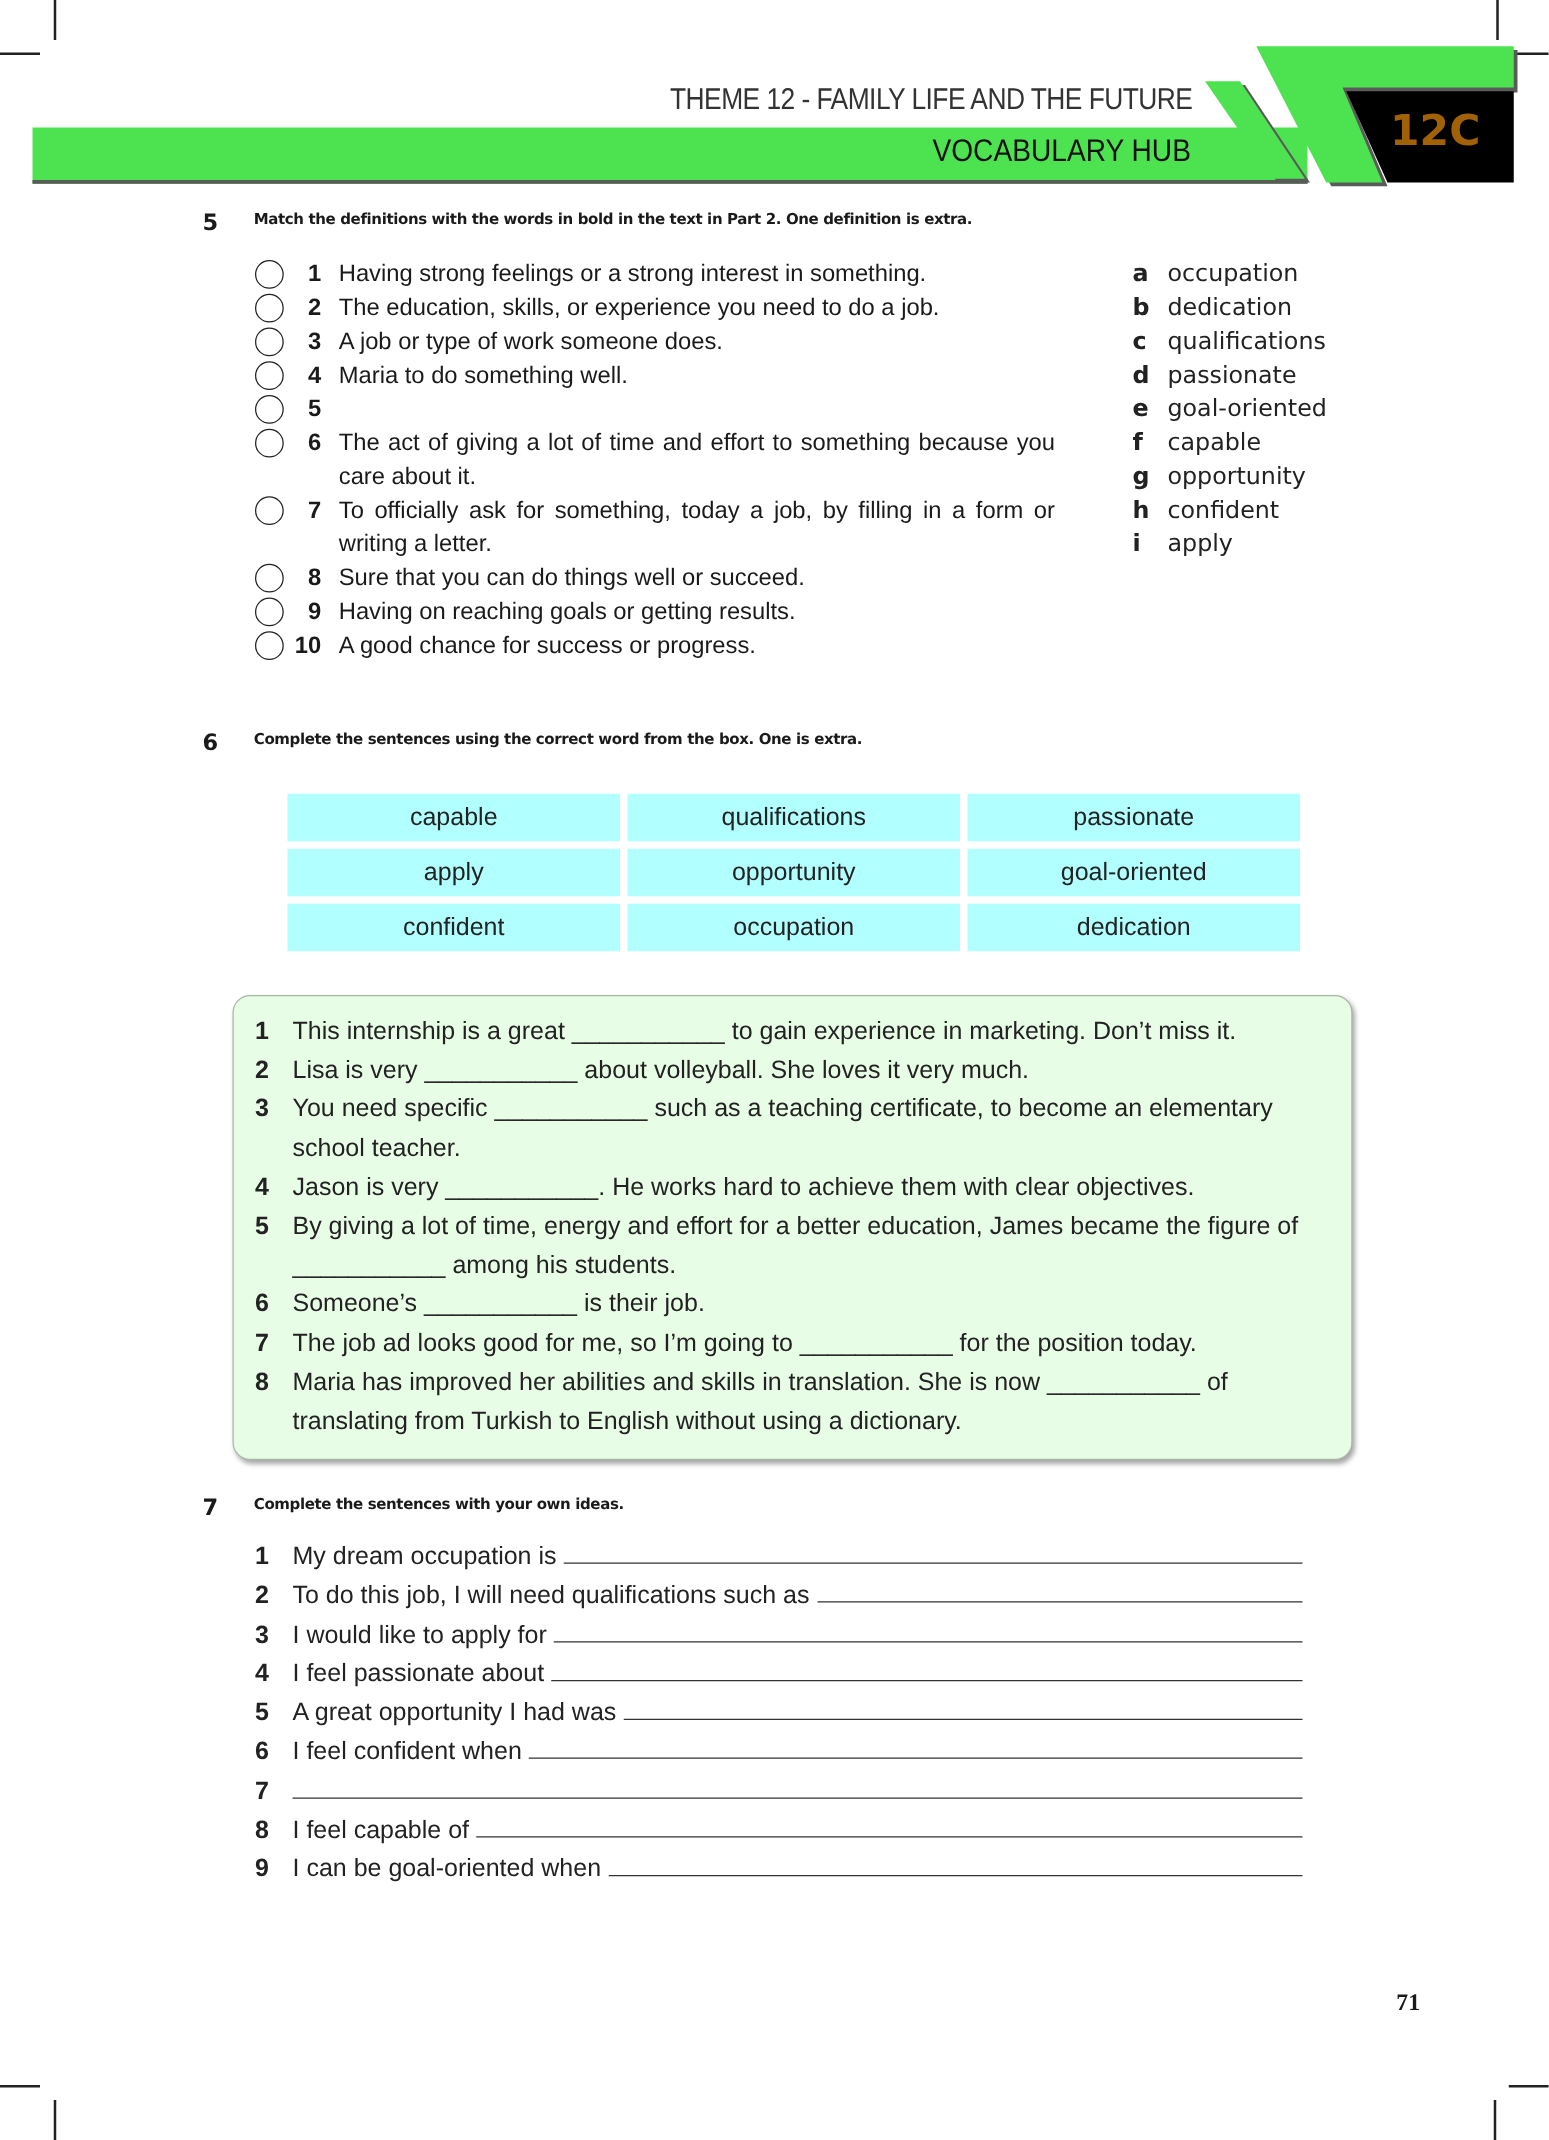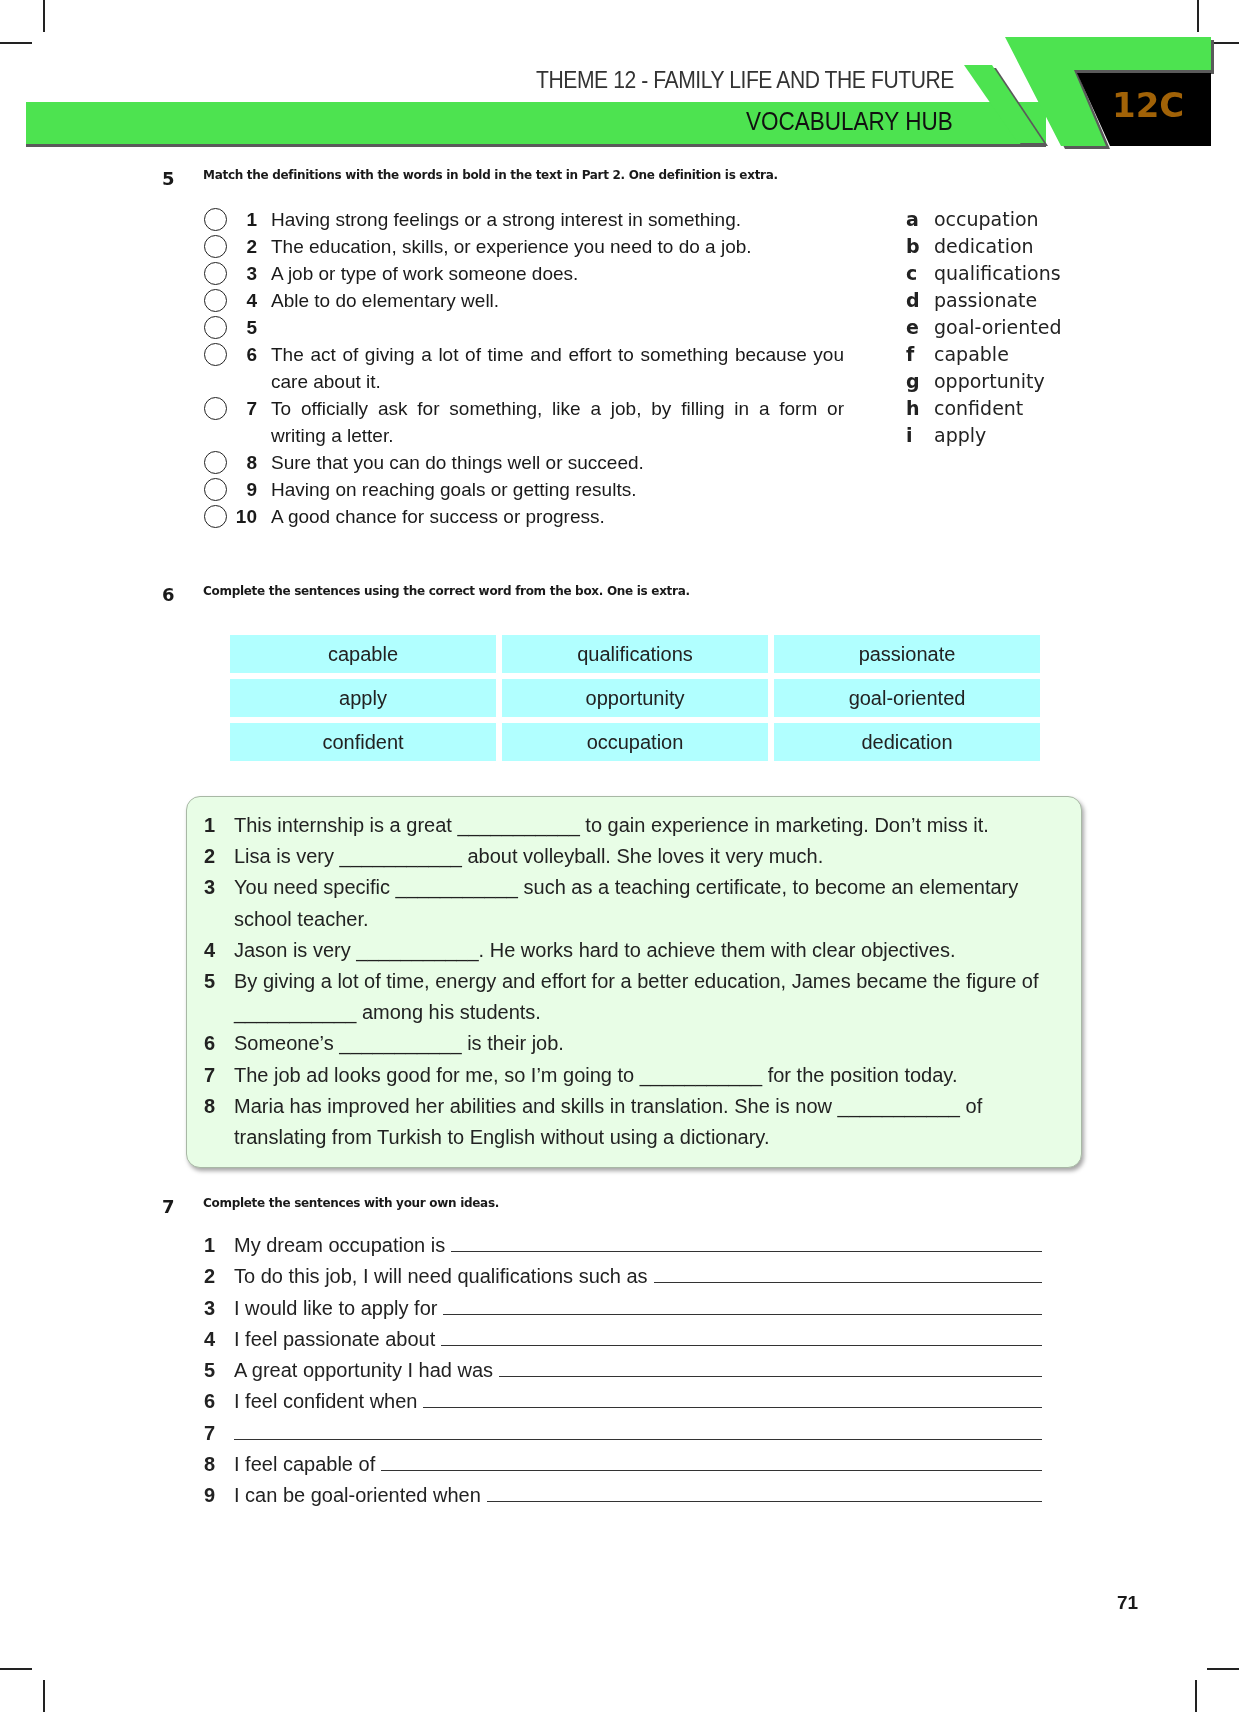--- a/index.html
+++ b/index.html
@@ -27,21 +27,21 @@
   .greenbox { position:absolute; left:186px; top:796px; width:896px; height:372px; background:#e8fde6; border:1px solid #a8b8a5; border-radius:14px; box-shadow:2px 3px 4px rgba(0,0,0,0.35); box-sizing:border-box; }
   .s6-list { position:absolute; left:204px; top:810px; width:860px; font-family:"Liberation Sans", sans-serif; font-size:20px; color:#222; }
   .s6-item { display:flex; line-height:31.2px; }
   .s6-num { flex:0 0 30px; font-weight:bold; }
   .s6-text { flex:1; }
   .s7-list { position:absolute; left:204px; top:1230px; width:838px; font-family:"Liberation Sans", sans-serif; font-size:20px; color:#222; }
   .s7-item { display:flex; align-items:baseline; line-height:31.3px; }
   .s7-num { flex:0 0 30px; font-weight:bold; }
   .s7-prompt { flex:0 0 auto; margin-right:6px; }
   .s7-line { flex:1; border-bottom:1.5px solid #333; height:18px; }
-  .page-num { position:absolute; left:1117px; top:1592px; font-family:Liberation Sans, sans-serif; font-weight:bold; font-size:19px; }
+  .page-num { position:absolute; left:1117px; top:1592px; font-family:Liberation Serif, serif; font-weight:bold; font-size:19px; }
 </style>
 </head>
 <body>
 
 <div class="crop" style="left:43px;top:0;width:2px;height:32px;"></div>
 <div class="crop" style="left:0;top:42px;width:32px;height:2px;"></div>
 <div class="crop" style="left:1197px;top:0;width:2px;height:32px;"></div>
 <div class="crop" style="left:1209px;top:42px;width:30px;height:2px;"></div>
 <div class="crop" style="left:0;top:1668px;width:32px;height:2px;"></div>
 <div class="crop" style="left:43px;top:1680px;width:2px;height:32px;"></div>
@@ -78,35 +78,35 @@
     <span class="s5-text">The education, skills, or experience you need to do a job.</span>
   </div>
   <div class="s5-item">
     <span class="radio"></span>
     <span class="s5-num">3</span>
     <span class="s5-text">A job or type of work someone does.</span>
   </div>
   <div class="s5-item">
     <span class="radio"></span>
     <span class="s5-num">4</span>
-    <span class="s5-text">Able to do elementary well.</span>
+    <span class="s5-text">Maria to do something well.</span>
   </div>
   <div class="s5-item">
     <span class="radio"></span>
     <span class="s5-num">5</span>
   </div>
   <div class="s5-item">
     <span class="radio"></span>
     <span class="s5-num">6</span>
     <span class="s5-text">The act of giving a lot of time and effort to something because you care about it.</span>
   </div>
   <div class="s5-item">
     <span class="radio"></span>
     <span class="s5-num">7</span>
-    <span class="s5-text">To officially ask for something, like a job, by filling in a form or writing a letter.</span>
+    <span class="s5-text">To officially ask for something, today a job, by filling in a form or writing a letter.</span>
   </div>
   <div class="s5-item">
     <span class="radio"></span>
     <span class="s5-num">8</span>
     <span class="s5-text">Sure that you can do things well or succeed.</span>
   </div>
   <div class="s5-item">
     <span class="radio"></span>
     <span class="s5-num">9</span>
     <span class="s5-text">Having on reaching goals or getting results.</span>

